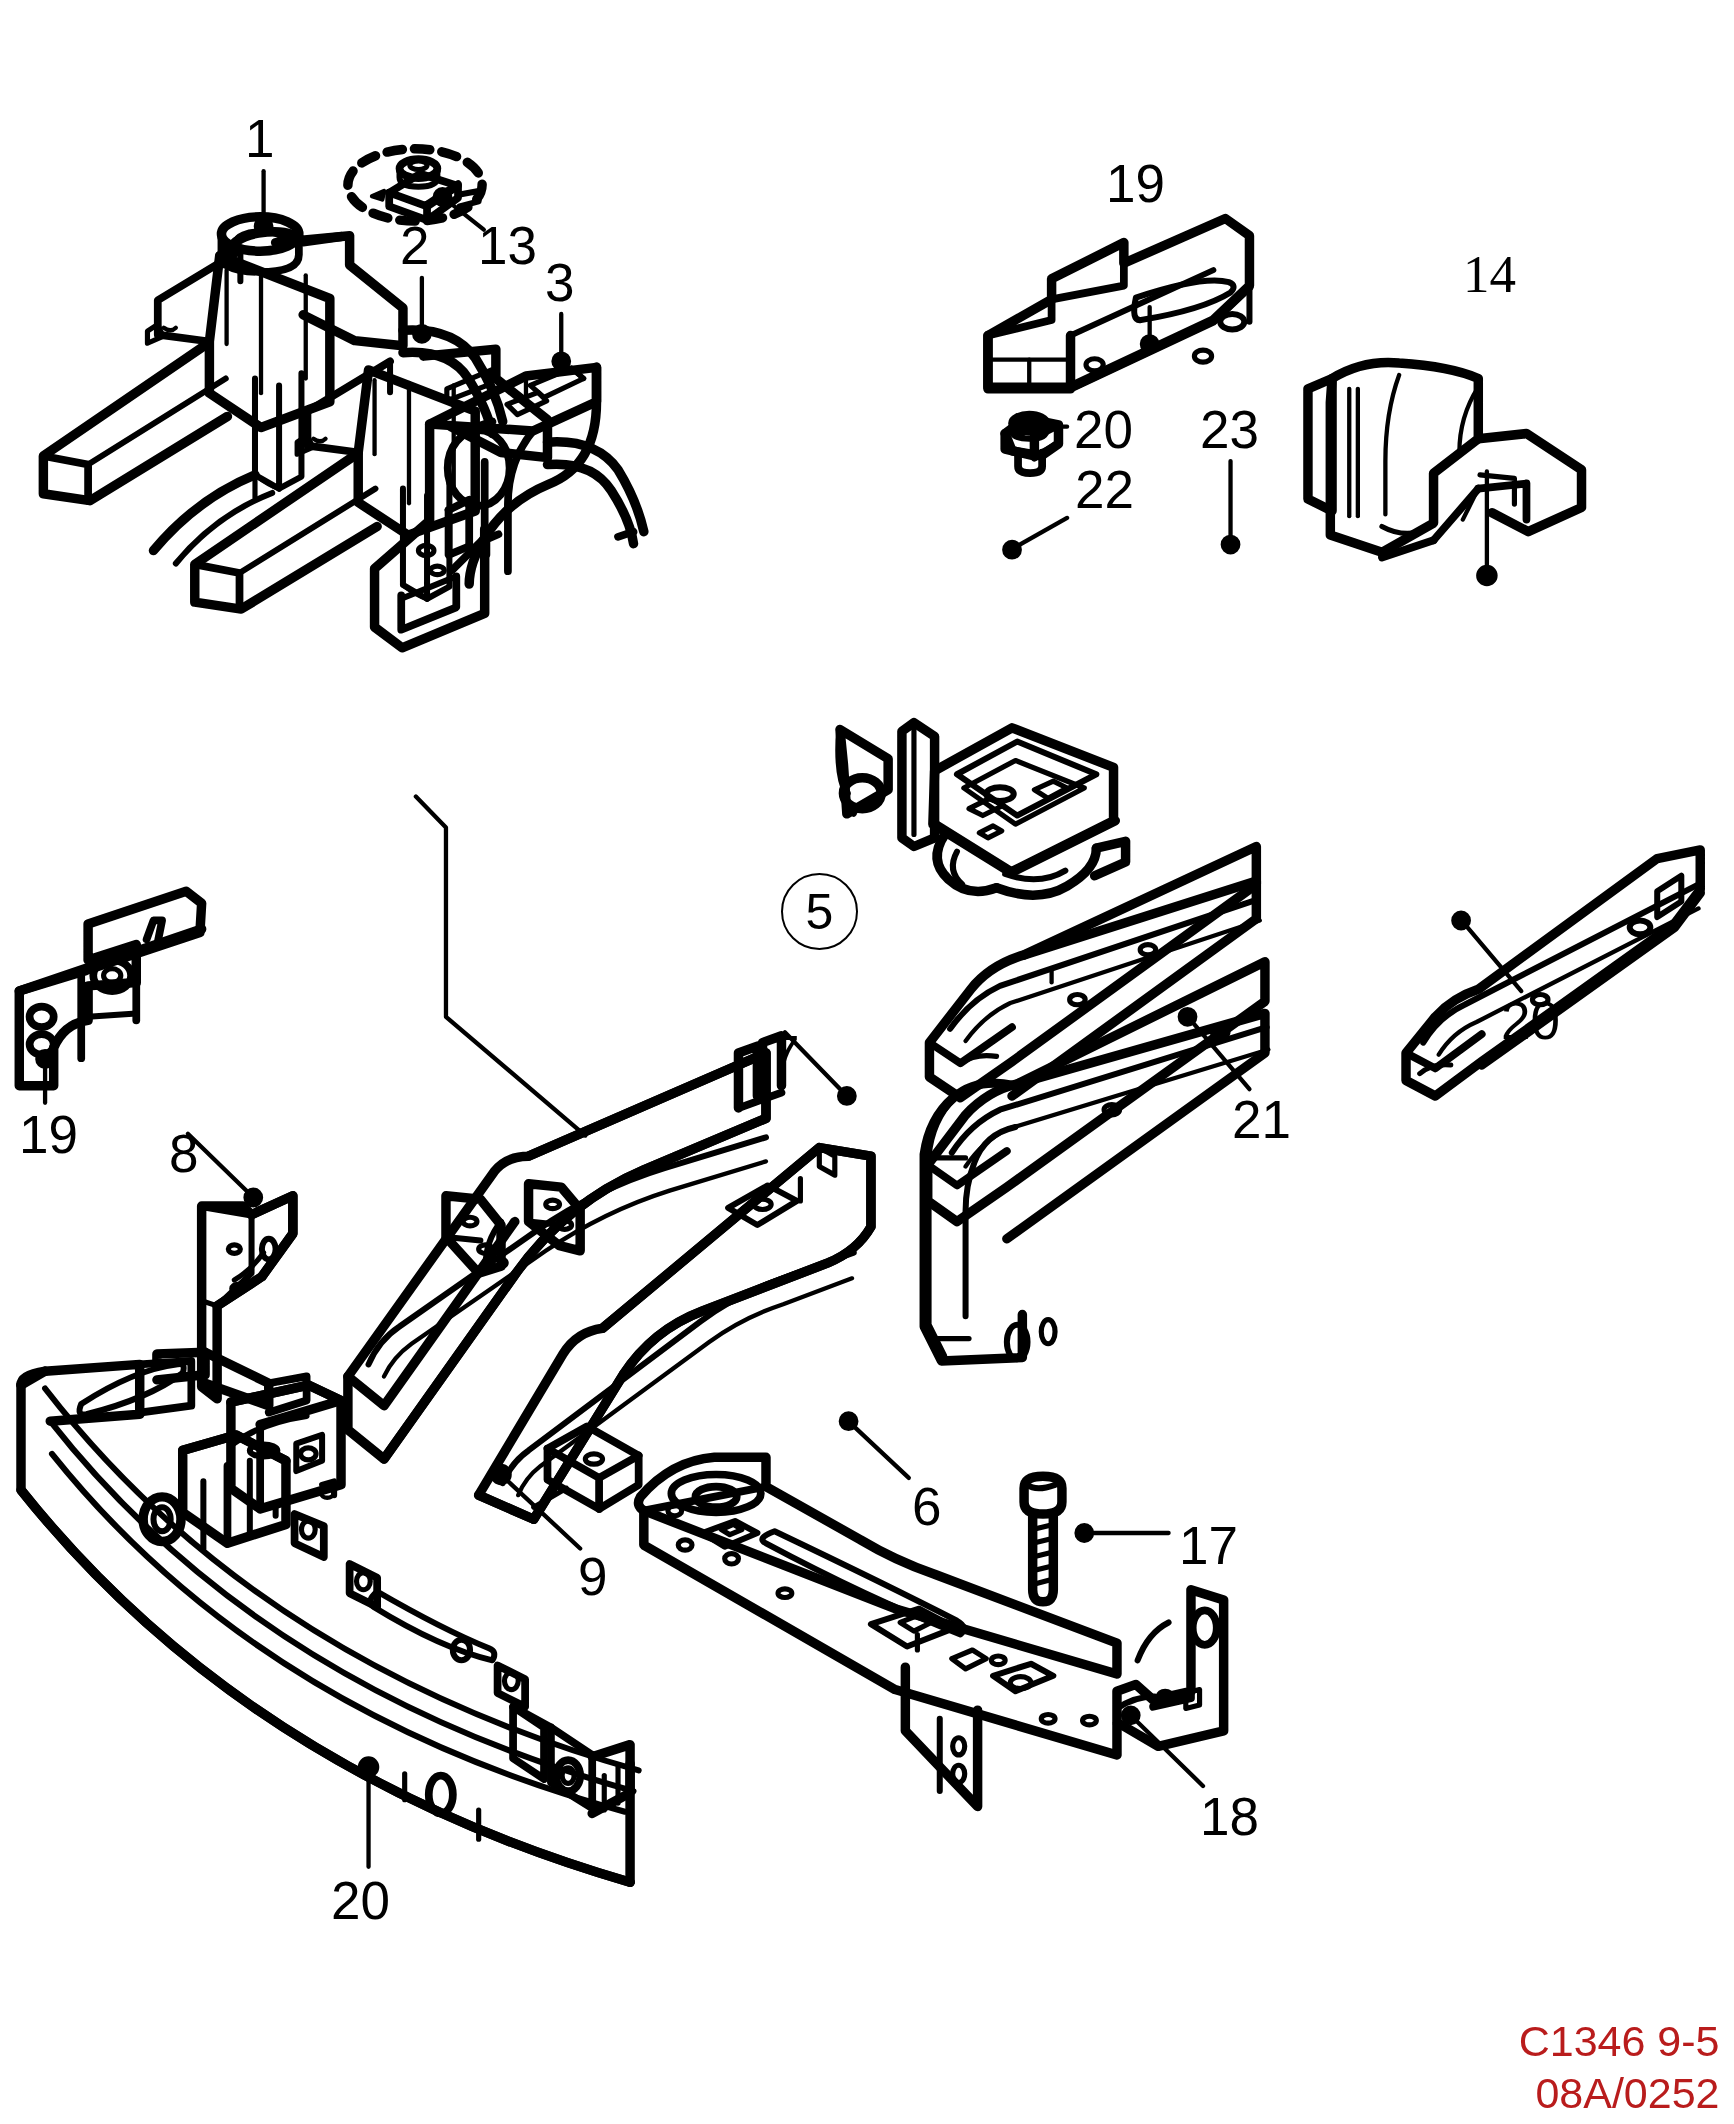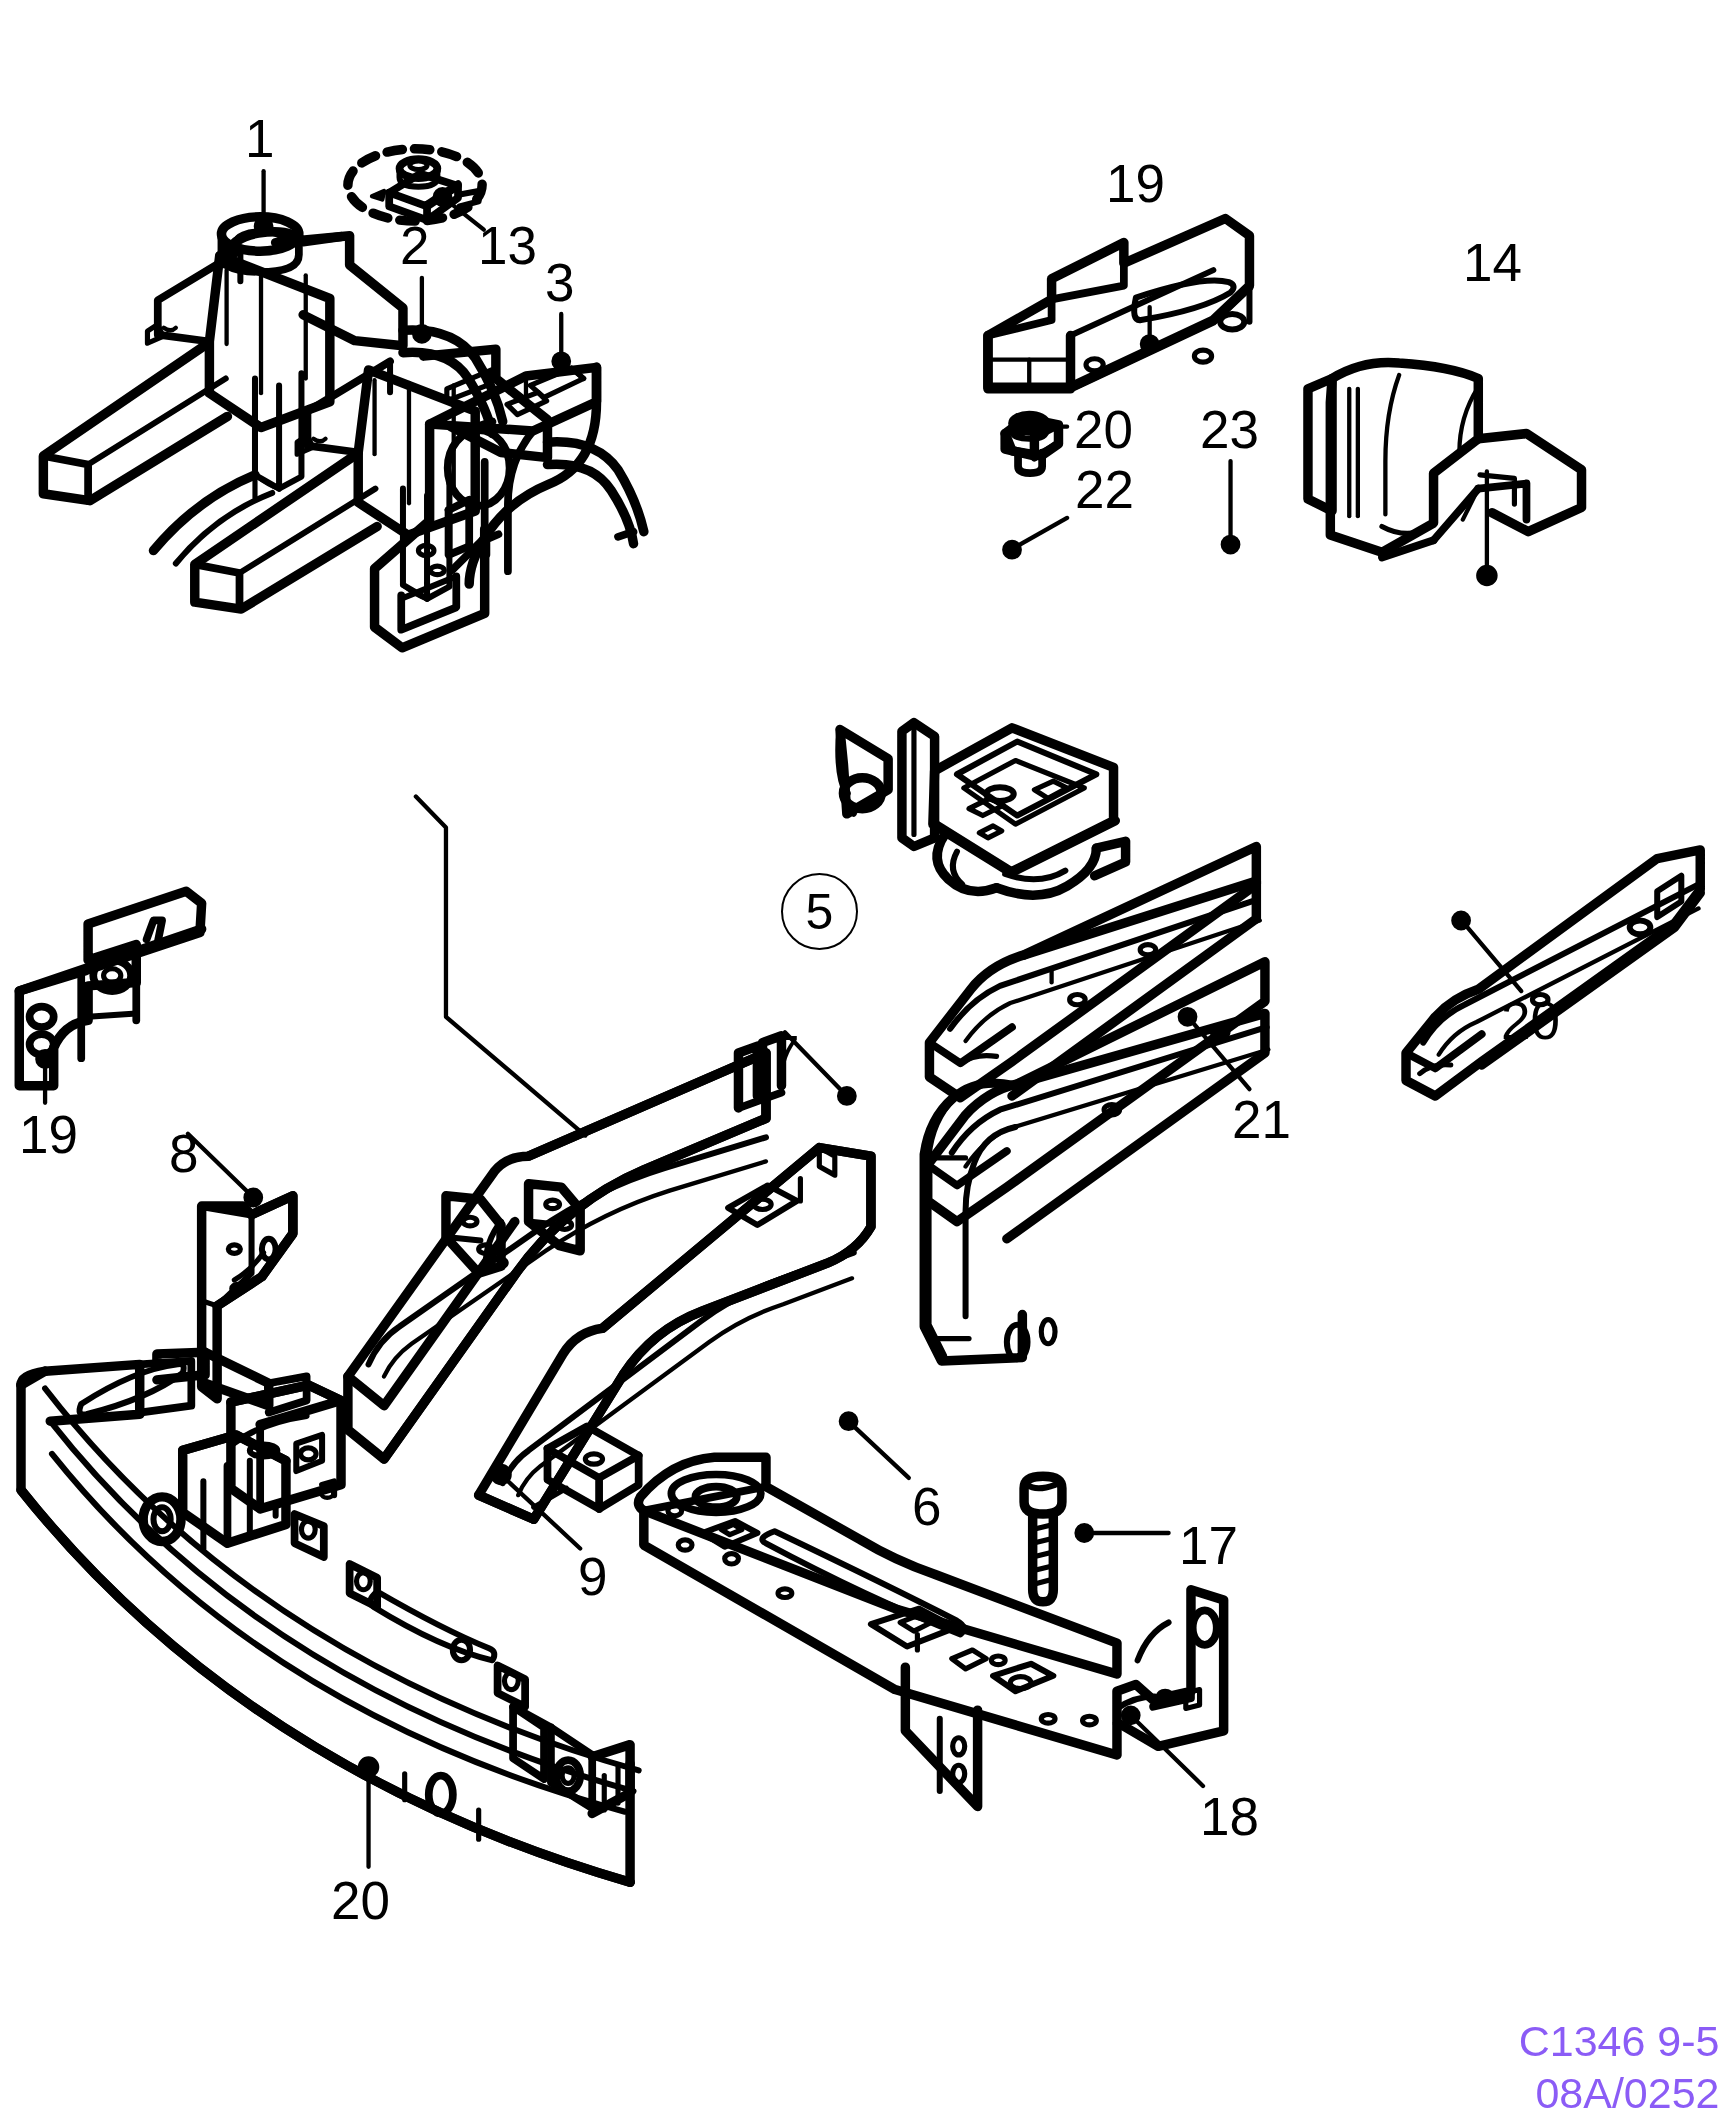--- a/index.html
+++ b/index.html
@@ -48,21 +48,21 @@
     box-sizing: border-box;
   }
   #footer {
     position: absolute;
     right: 15.5px;
     bottom: 5.2px;
     text-align: right;
     font-family: "Liberation Sans", sans-serif;
     font-size: 43px;
     line-height: 52px;
-    color: #8b5cf6;
+    color: #b91c1c;
   }
   #footer div { display: block; }
 </style>
 </head>
 <body>
 
 <div id="sheet">
 
   <svg id="art" viewBox="0 0 2016 2469" xmlns="http://www.w3.org/2000/svg">
     <g fill="none" stroke="#000" stroke-width="9" stroke-linejoin="round" stroke-linecap="round">
@@ -546,21 +546,21 @@
       </g>
 
     </g>
   </svg>
 
   <div class="callout" style="left:245px;  top:112px;">1</div>
   <div class="callout" style="left:400px;  top:219px;">2</div>
   <div class="callout" style="left:478px;  top:219px;">13</div>
   <div class="callout" style="left:545px;  top:256px;">3</div>
   <div class="callout" style="left:1106px; top:157px;">19</div>
-  <div class="callout" style="left:1463px; top:236px;">14</div>
+  <div class="callout" style="left:1463px; top:248px;font-family:Liberation Serif, serif;">14</div>
   <div class="callout" style="left:1074px; top:403px;">20</div>
   <div class="callout" style="left:1200px; top:403px;">23</div>
   <div class="callout" style="left:1075px; top:463px;">22</div>
   <div class="callout-circled" style="left:781px; top:873px;">5</div>
   <div class="callout" style="left:1501px; top:994px;">20</div>
   <div class="callout" style="left:1232px; top:1093px;">21</div>
   <div class="callout" style="left:770px;  top:1028px;">7</div>
   <div class="callout" style="left:19px;   top:1108px;">19</div>
   <div class="callout" style="left:169px;  top:1127px;">8</div>
   <div class="callout" style="left:912px; top:1480px;">6</div>

